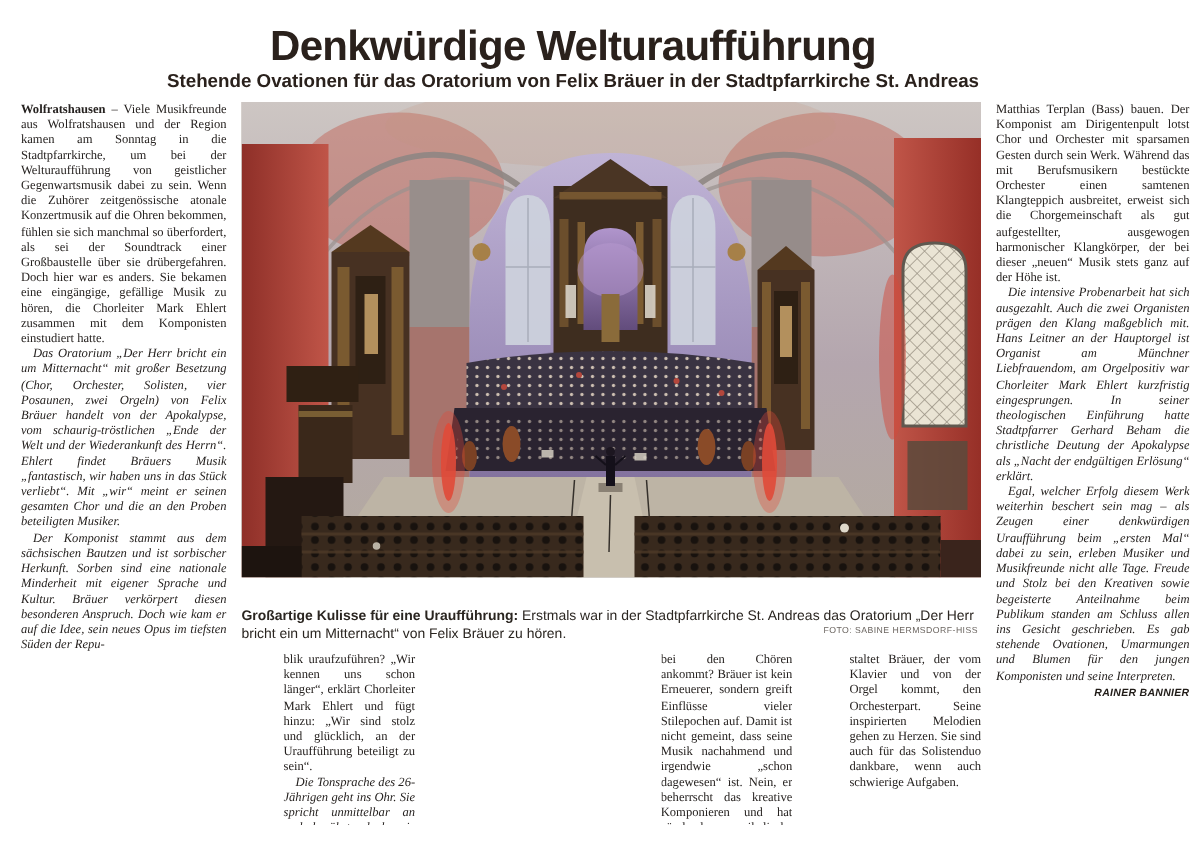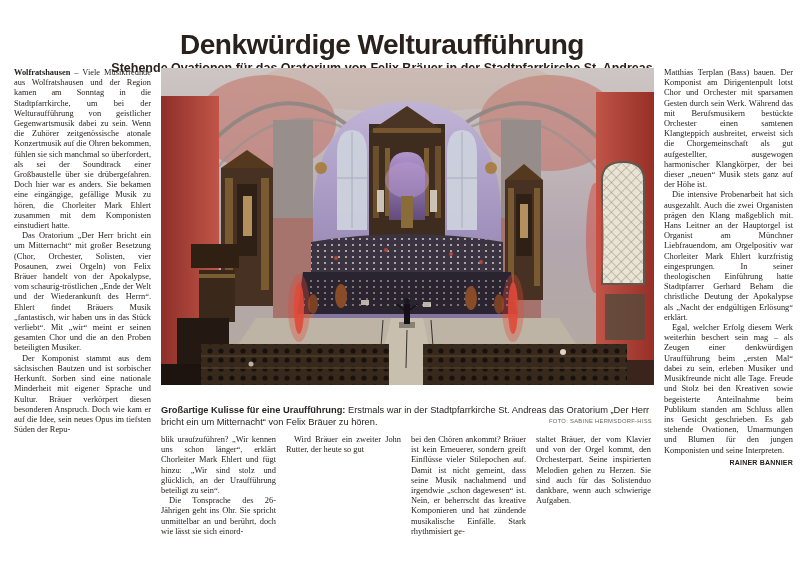--- a/index.html
+++ b/index.html
@@ -1,54 +1,54 @@
 <!DOCTYPE html>
 <html lang="de"><head>
 <meta charset="utf-8">
 <style>
   * { margin:0; padding:0; box-sizing:border-box; }
   html,body { width:800px; height:565px; background:#ffffff; overflow:hidden; }
   body { font-family:"Liberation Serif", serif; color:#262220; }
 
-  .header { position:absolute; top:30px; left:0; width:764px; text-align:center; }
+  .header { position:absolute; top:16px; left:0; width:764px; text-align:center; }
   .headline {
     font-family:"Liberation Sans", sans-serif; font-weight:bold;
     font-size:28px; line-height:30px; letter-spacing:-0.5px; color:#2a211c;
   }
   .subheadline {
     font-family:"Liberation Sans", sans-serif; font-weight:bold;
     font-size:12.5px; line-height:15px; margin-top:1px; color:#2a211c;
   }
 
   .content { position:absolute; top:68px; left:14px; display:flex; gap:10px; }
 
   .tcol { font-size:8.4px; line-height:10.2px; text-align:justify; hyphens:auto; overflow:hidden; }
   .col-left  { width:137px; height:472px; }
   .col-right { width:129px; height:472px; }
   .middle    { width:493px; }
 
   .body-p { margin:0; }
-  .body-p.indent { text-indent:8px; }
+  .body-p.indent { text-indent:8px;font-style:italic; }
   .dateline { font-weight:bold; }
 
   .photo-wrap { width:493px; height:317px; background:#b2a7a0; position:relative; overflow:hidden; }
   .photo-wrap svg { display:block; }
 
   .caption {
     position:relative; margin-top:20px; width:493px;
     font-family:"Liberation Sans", sans-serif; font-size:9.3px; line-height:11.5px; color:#2a2520;
   }
   .cap-bold { font-weight:bold; }
   .credit {
     position:absolute; right:2px; bottom:1px;
     font-family:"Liberation Sans", sans-serif; font-size:5.8px; letter-spacing:0.3px; color:#6b6560;
   }
 
   .bottom-cols { display:flex; gap:10px; margin-top:7px; }
-  .bcol { width:115px; height:115px; }
+  .bcol { width:115px; height:115px;margin-left:28px; }
 
   .byline { float:right; font-family:"Liberation Sans", sans-serif; font-weight:bold; font-size:7px; letter-spacing:0.2px; padding-top:2px; color:#211c18; }
 </style>
 </head>
 <body>
 
 <div class="header">
   <div class="headline">Denkwürdige Welturaufführung</div>
   <div class="subheadline">Stehende Ovationen für das Oratorium von Felix Bräuer in der Stadtpfarrkirche St. Andreas</div>
 </div>
@@ -226,21 +226,20 @@
       <span class="cap-bold">Großartige Kulisse für eine Uraufführung:</span><span> Erstmals war in der Stadtpfarrkirche St. Andreas das Oratorium „Der Herr bricht ein um Mitternacht“ von Felix Bräuer zu hören.</span>
       <span class="credit">FOTO: SABINE HERMSDORF-HISS</span>
     </div>
 
     <div class="bottom-cols">
       <div class="tcol bcol">
           <p class="body-p">blik uraufzuführen? „Wir kennen uns schon länger“, erklärt Chorleiter Mark Ehlert und fügt hinzu: „Wir sind stolz und glücklich, an der Uraufführung beteiligt zu sein“.</p>
           <p class="body-p indent">Die Tonsprache des 26-Jährigen geht ins Ohr. Sie spricht unmittelbar an und berührt, doch wie lässt sie sich einord-</p>
         </div>
       <div class="tcol bcol">
-          <p class="body-p indent">Wird Bräuer ein zweiter John Rutter, der heute so gut</p>
         </div>
       <div class="tcol bcol">
           <p class="body-p">bei den Chören ankommt? Bräuer ist kein Erneuerer, sondern greift Einflüsse vieler Stilepochen auf. Damit ist nicht gemeint, dass seine Musik nachahmend und irgendwie „schon dagewesen“ ist. Nein, er beherrscht das kreative Komponieren und hat zündende musikalische Einfälle. Stark rhythmisiert ge-</p>
         </div>
       <div class="tcol bcol">
           <p class="body-p">staltet Bräuer, der vom Klavier und von der Orgel kommt, den Orchesterpart. Seine inspirierten Melodien gehen zu Herzen. Sie sind auch für das Solistenduo dankbare, wenn auch schwierige Aufgaben.</p>
         </div>
     </div>
   </div>
 

